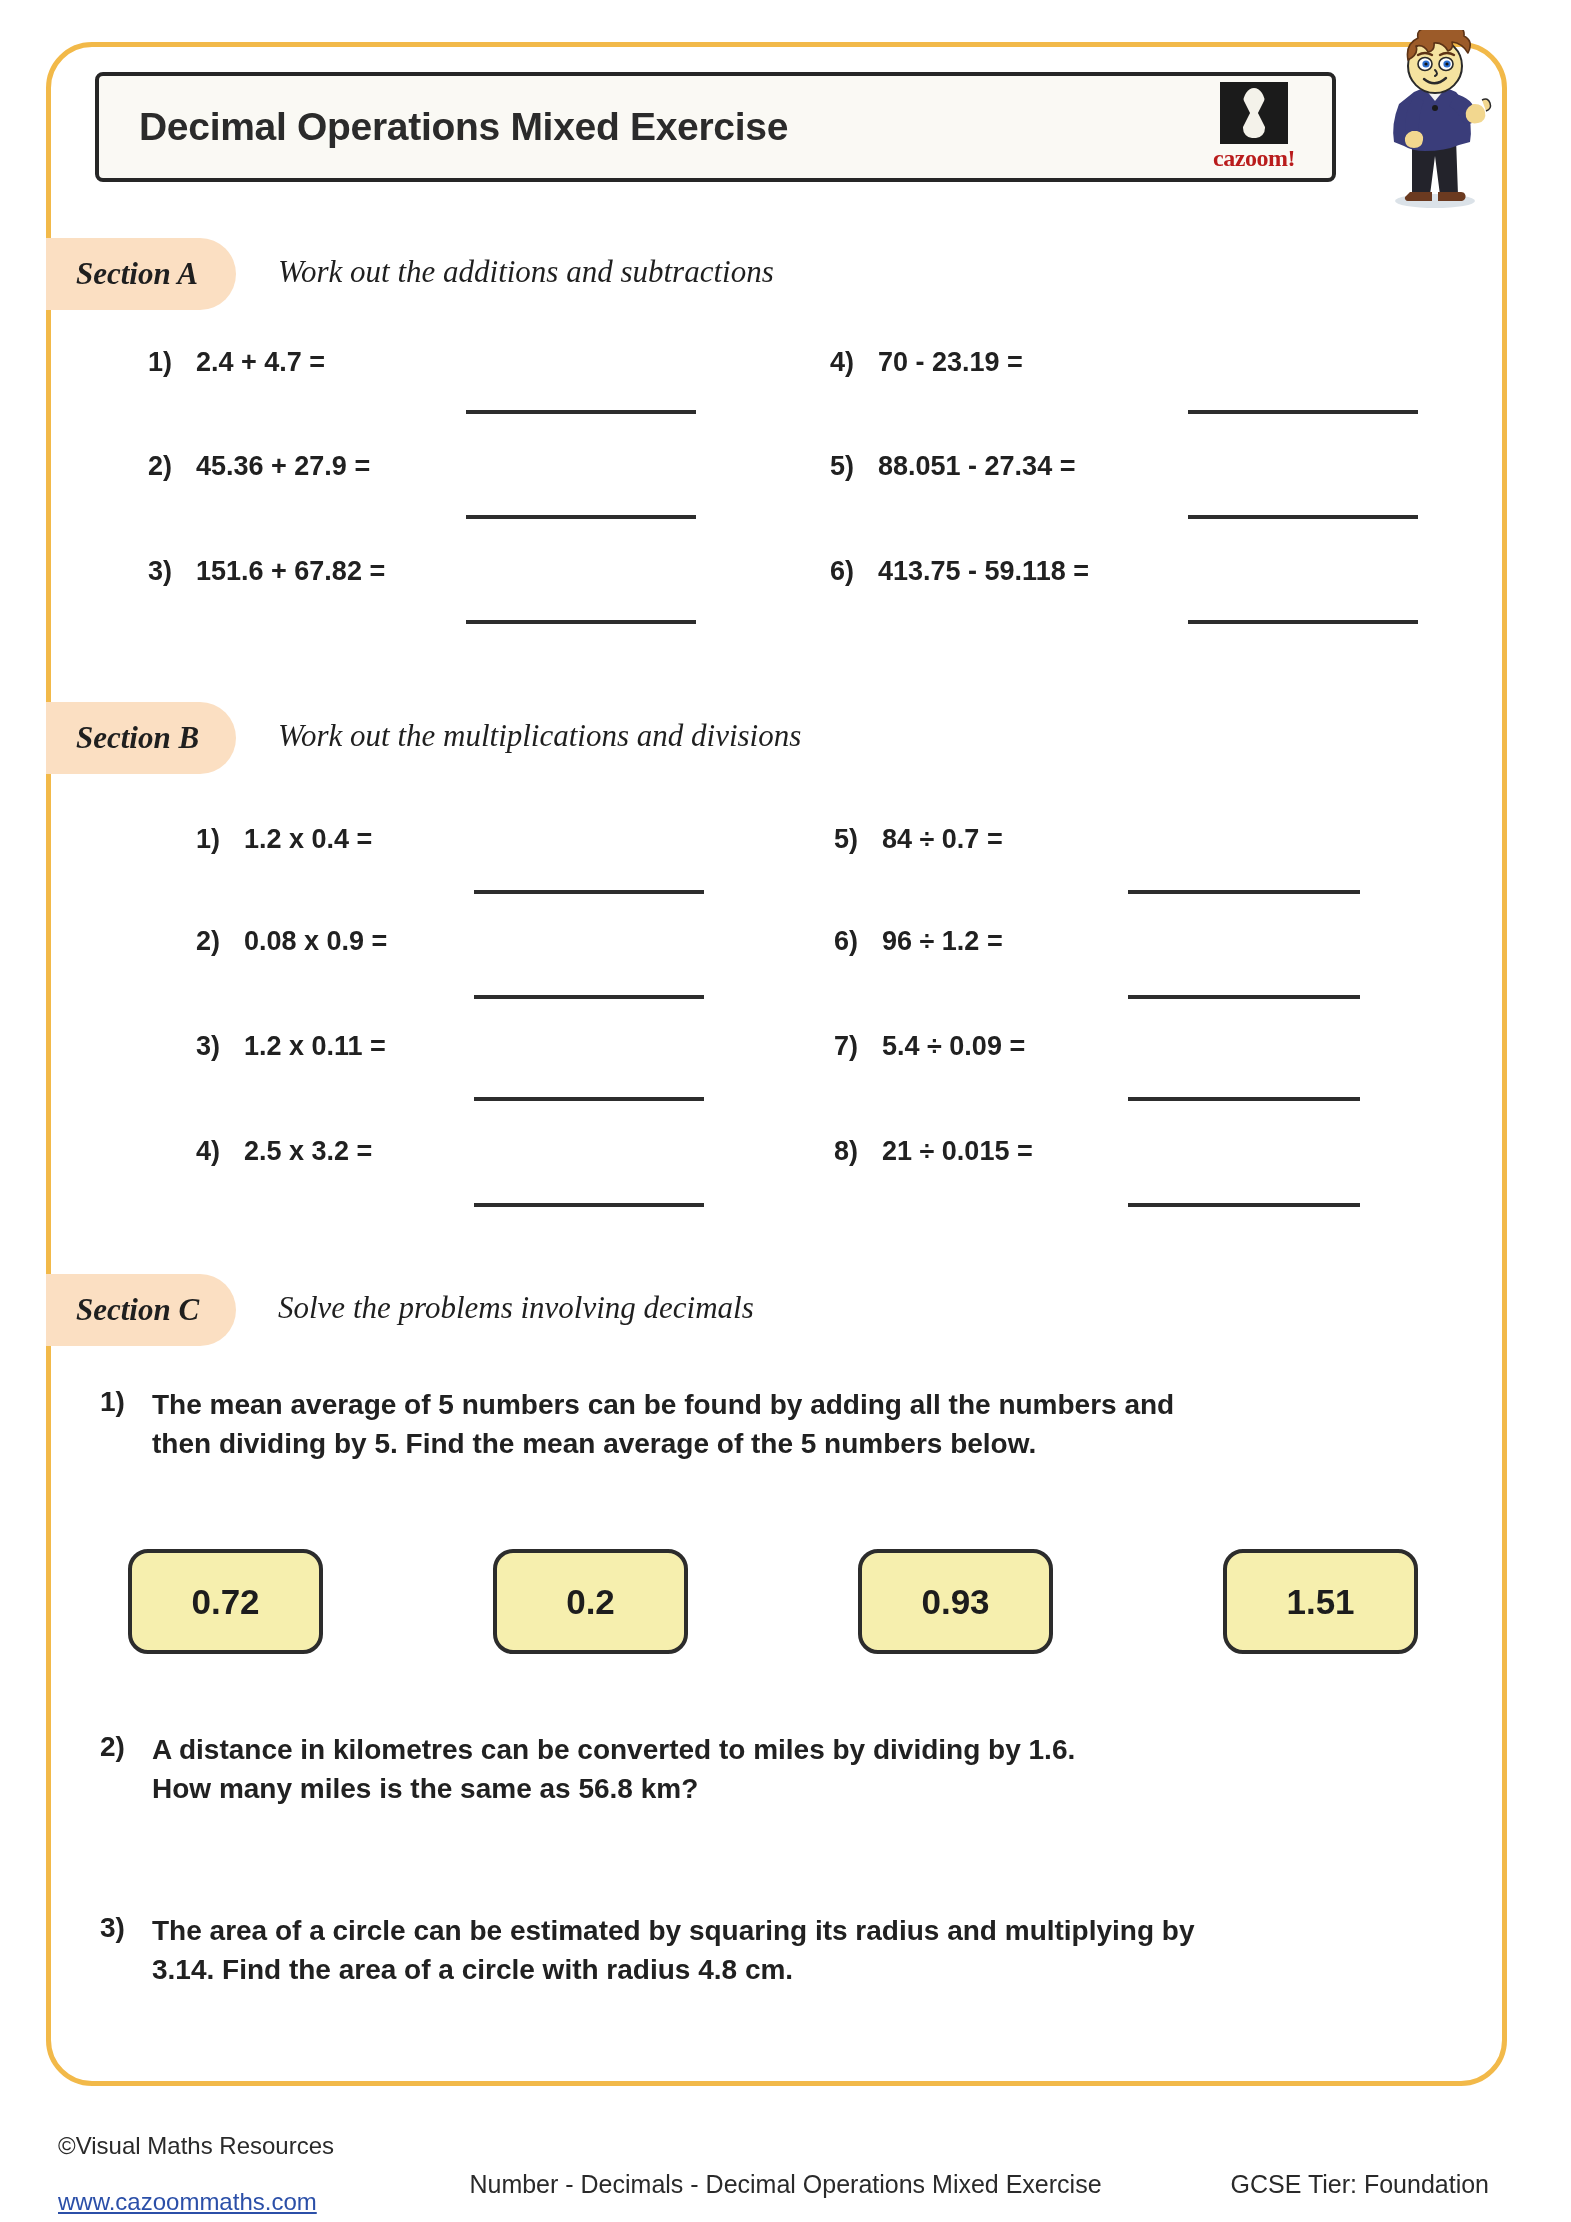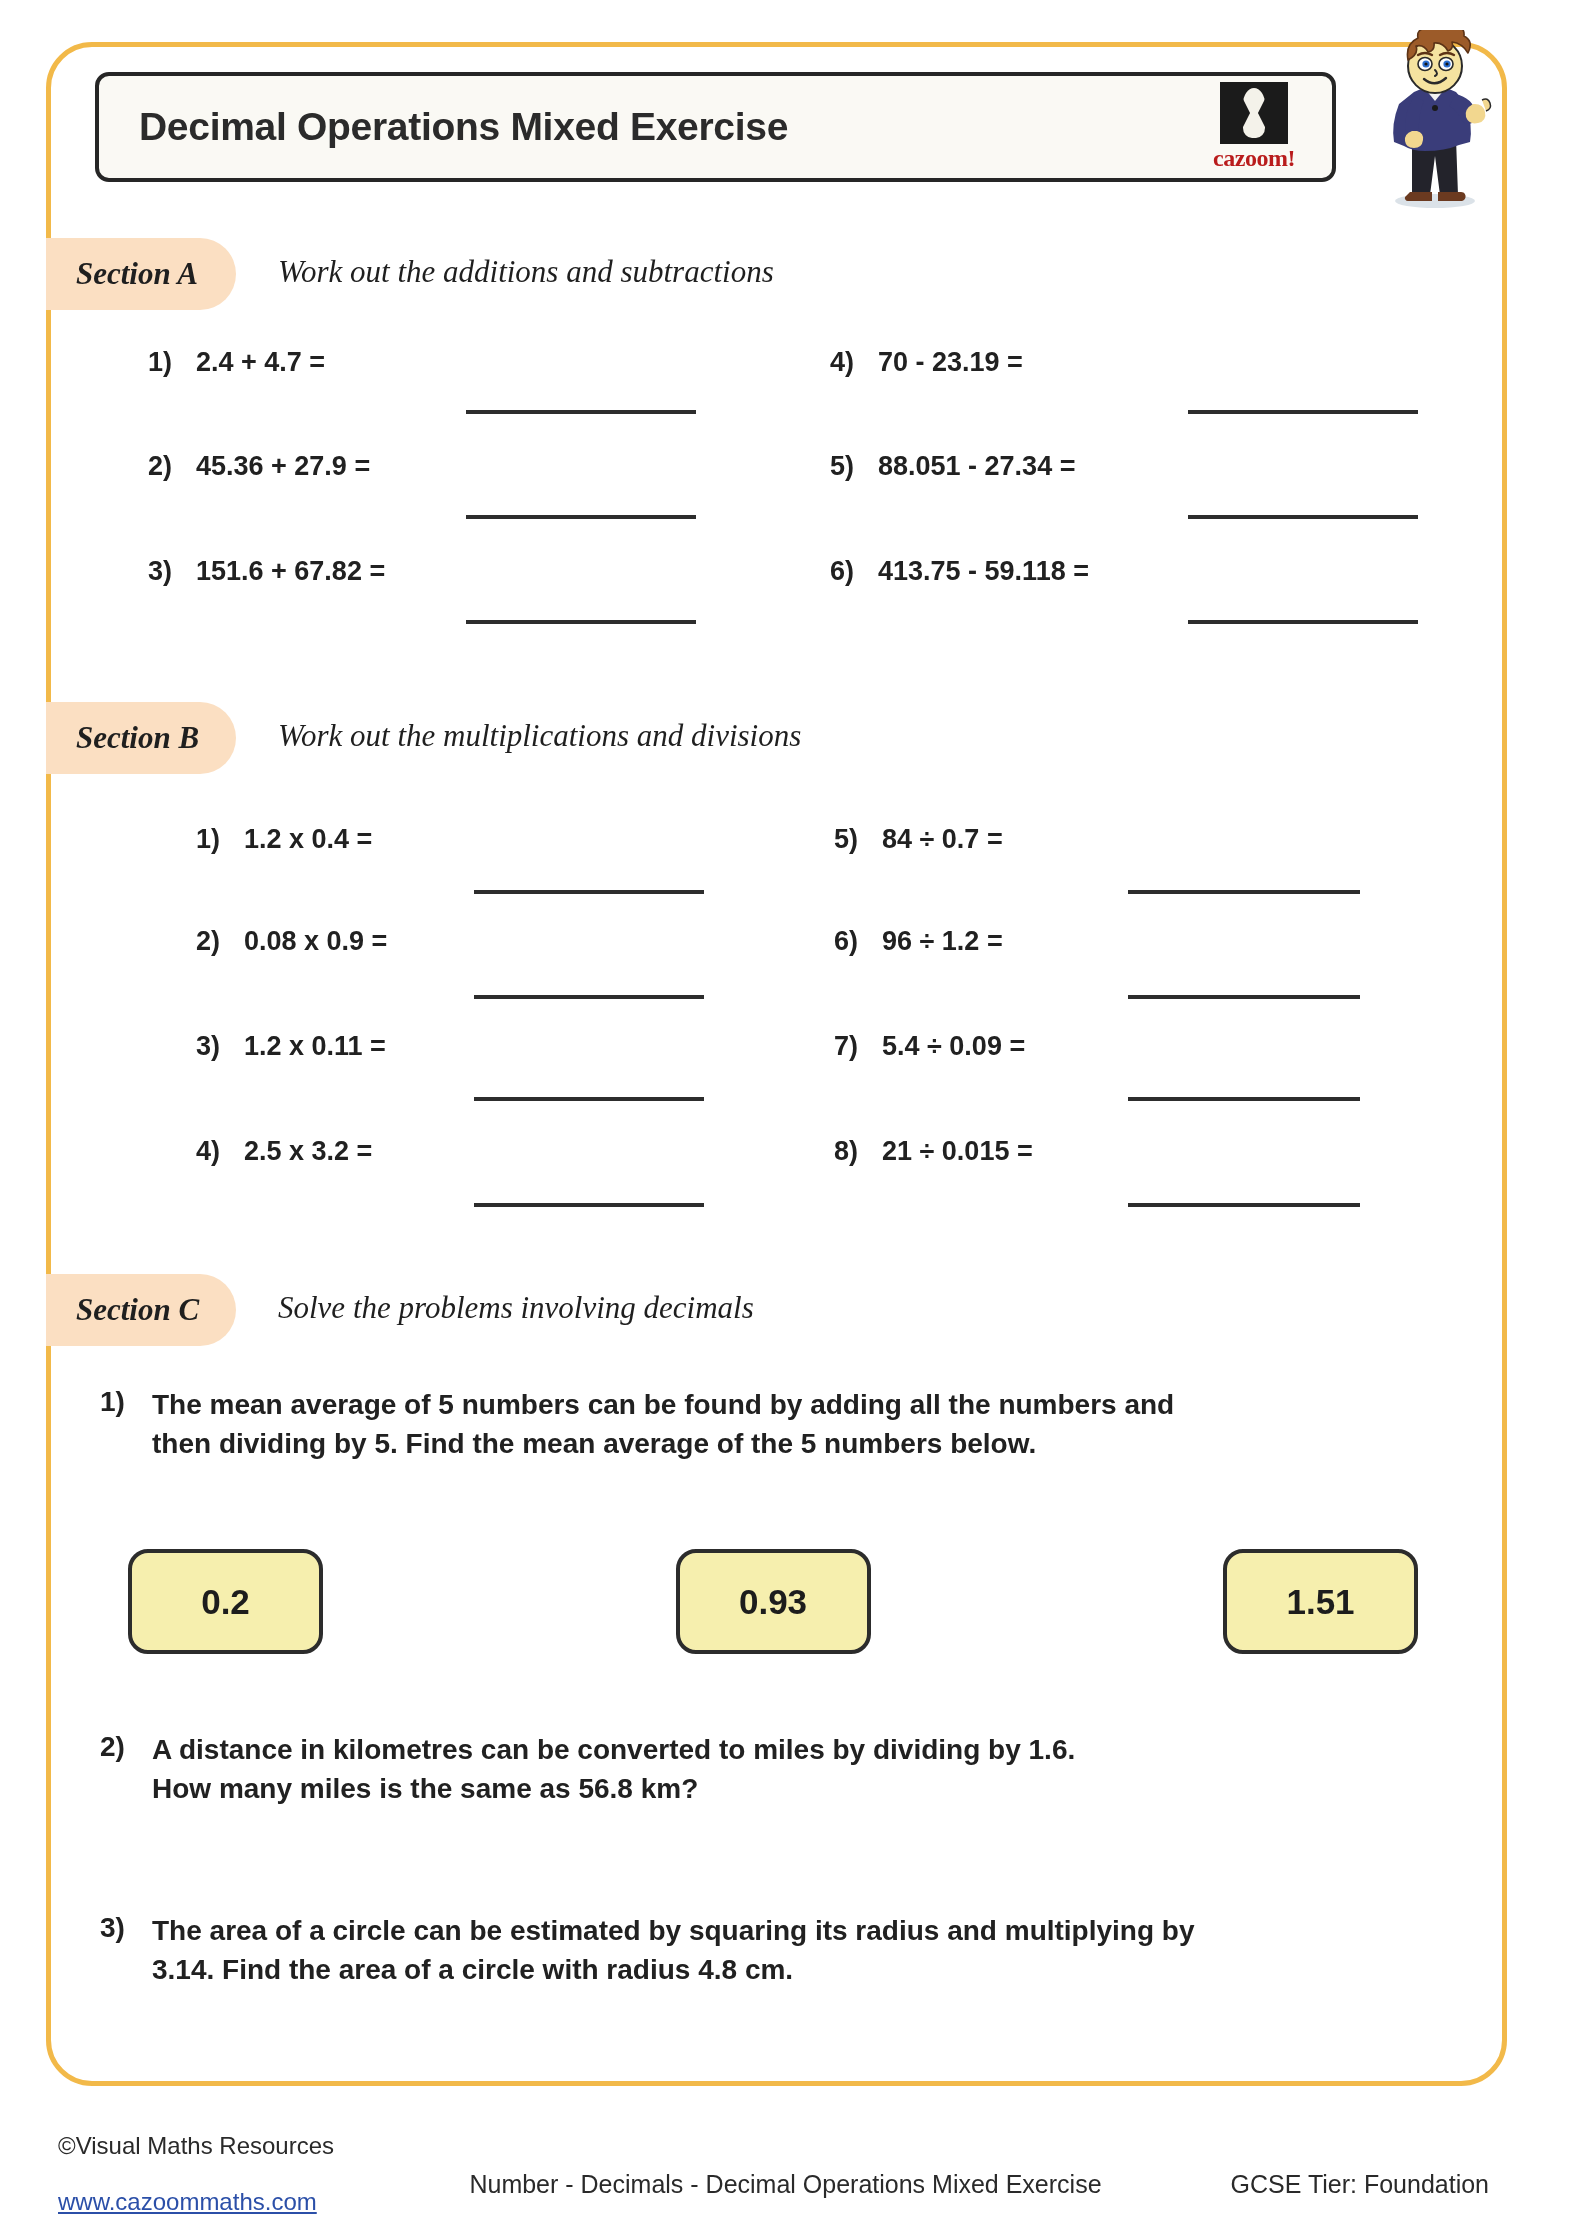--- a/index.html
+++ b/index.html
@@ -29,21 +29,21 @@
   }
 
   
   #title-bar {
     position: absolute;
     left: 95px;
     top: 72px;
     width: 1241px;
     height: 110px;
     border: 4px solid #262626;
-    border-radius: 14px;
+    border-radius: 8px;
     box-sizing: border-box;
     background: #faf9f4;
     display: flex;
     align-items: center;
   }
   #worksheet-title {
     font-size: 39px;
     font-weight: bold;
     color: #2b2b2b;
     letter-spacing: -0.3px;
@@ -386,20 +386,21 @@
 
 <div class="cq" style="left:100px; top:1386px; width:1370px;">
   <div class="cq-num">1)</div>
   <div class="cq-body">
     <span>The mean average of  5 numbers can be found by adding all the numbers and</span>
     <span>then dividing by 5. Find the mean average of  the 5 numbers below.</span>
   </div>
 </div>
 
 <div id="number-cards">
+  <div class="num-card">0.72</div>
   <div class="num-card">0.2</div>
   <div class="num-card">0.93</div>
   <div class="num-card">1.51</div>
 </div>
 
 <div class="cq" style="left:100px; top:1731px; width:1370px;">
   <div class="cq-num">2)</div>
   <div class="cq-body">
     <span>A distance in kilometres can be converted to miles by dividing by 1.6.</span>
     <span>How many miles is the same as 56.8 km?</span>

